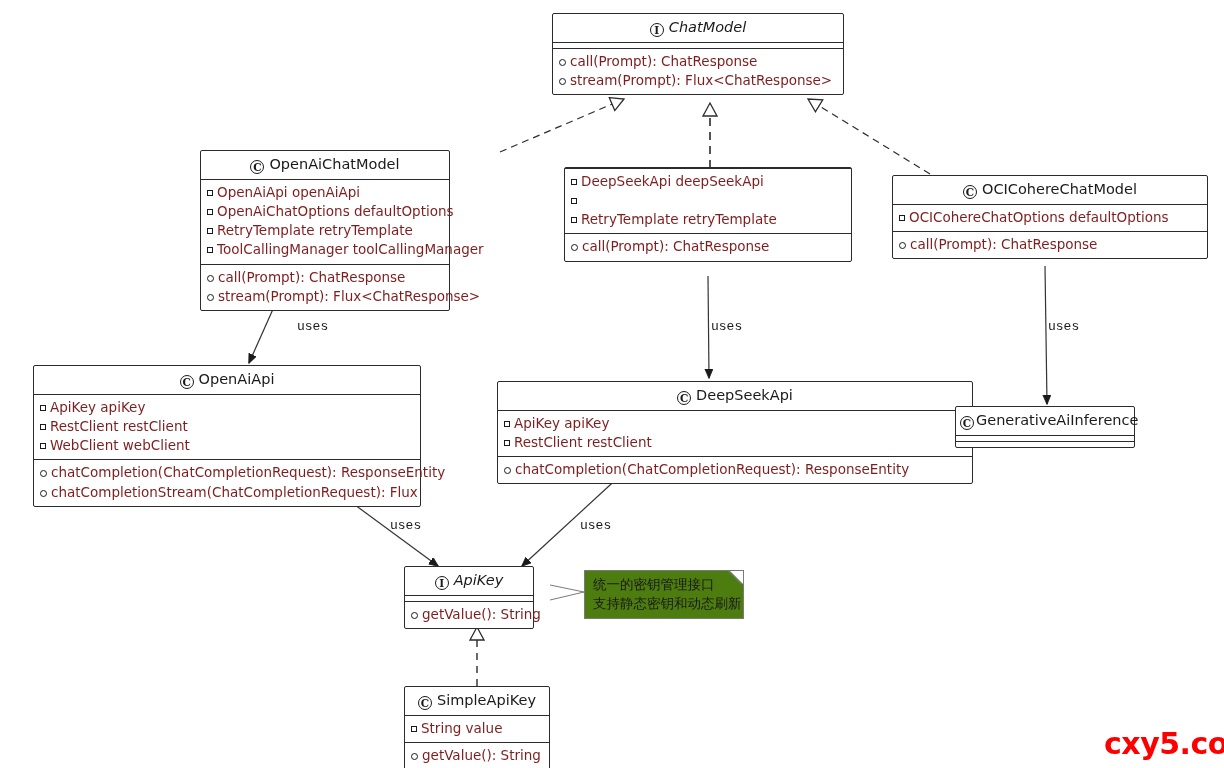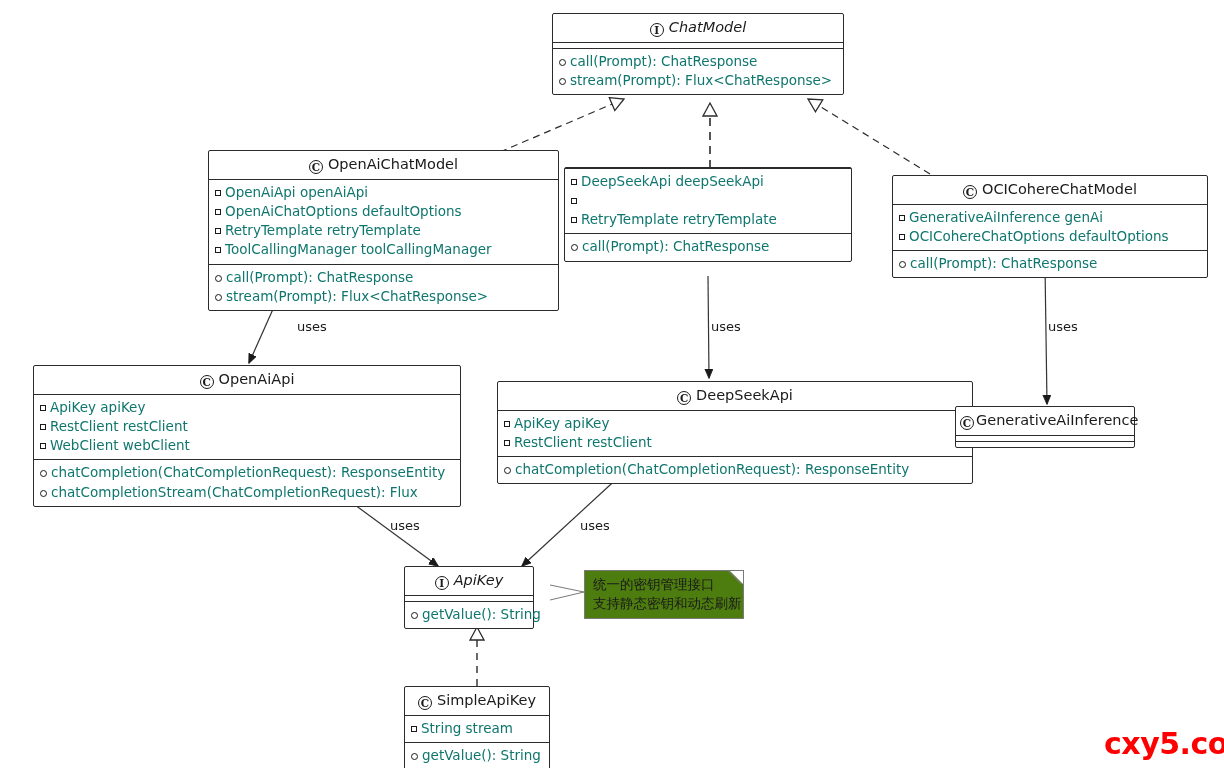--- a/index.html
+++ b/index.html
@@ -72,21 +72,21 @@
   }
   .uml-compartment {
     padding: 3px 6px 4px 6px;
   }
   .uml-compartment.empty {
     height: 5px;
     padding: 0;
   }
   .uml-row {
     font-size: 13.5px;
-    color: #0f766e;
+    color: #7f1d1d;
     white-space: nowrap;
     line-height: 1.42;
     display: block;
   }
   .marker-field {
     display: inline-block;
     width: 6px;
     height: 6px;
     border: 1.2px solid #1a1a1a;
     box-sizing: border-box;
@@ -152,20 +152,21 @@
   }
 
   
   .edge-label {
     position: absolute;
     font-size: 13px;
     color: #1a1a1a;
     white-space: nowrap;
     z-index: 6;
     background: transparent;
+    font-family: Liberation Mono, monospace;
   }
 
   
   .watermark {
     position: absolute;
     font-family: "DejaVu Sans", "Liberation Sans", sans-serif;
     font-weight: bold;
     font-size: 30px;
     color: #fe0000;
     letter-spacing: -0.5px;
@@ -218,21 +219,21 @@
     </div>
     <div class="uml-sep"></div>
     <div class="uml-compartment empty"></div>
     <div class="uml-sep"></div>
     <div class="uml-compartment">
       <span class="uml-row"><span class="marker-method"></span><span>call(Prompt): ChatResponse</span></span>
       <span class="uml-row"><span class="marker-method"></span><span>stream(Prompt): Flux&lt;ChatResponse&gt;</span></span>
     </div>
   </div>
 
-  <div class="uml-class" style="left:208px; top:150px; width:351px;">
+  <div class="uml-class" style="left:200px; top:150px; width:250px;">
     <div class="uml-title">
       <span class="stereo">C</span><span class="cls-name">OpenAiChatModel</span>
     </div>
     <div class="uml-sep"></div>
     <div class="uml-compartment">
       <span class="uml-row"><span class="marker-field"></span><span>OpenAiApi openAiApi</span></span>
       <span class="uml-row"><span class="marker-field"></span><span>OpenAiChatOptions defaultOptions</span></span>
       <span class="uml-row"><span class="marker-field"></span><span>RetryTemplate retryTemplate</span></span>
       <span class="uml-row"><span class="marker-field"></span><span>ToolCallingManager toolCallingManager</span></span>
     </div>
@@ -255,30 +256,29 @@
       <span class="uml-row"><span class="marker-method"></span><span>call(Prompt): ChatResponse</span></span>
     </div>
   </div>
 
   <div class="uml-class" style="left:892px; top:175px; width:316px;">
     <div class="uml-title">
       <span class="stereo">C</span><span class="cls-name">OCICohereChatModel</span>
     </div>
     <div class="uml-sep"></div>
     <div class="uml-compartment">
-      <span class="uml-row"><span class="marker-field"></span><span>GenerativeAiInference genAi</span></span>
       <span class="uml-row"><span class="marker-field"></span><span>OCICohereChatOptions defaultOptions</span></span>
     </div>
     <div class="uml-sep"></div>
     <div class="uml-compartment">
       <span class="uml-row"><span class="marker-method"></span><span>call(Prompt): ChatResponse</span></span>
     </div>
   </div>
 
-  <div class="uml-class" style="left:33px; top:365px; width:428px;">
+  <div class="uml-class" style="left:33px; top:365px; width:388px;">
     <div class="uml-title">
       <span class="stereo">C</span><span class="cls-name">OpenAiApi</span>
     </div>
     <div class="uml-sep"></div>
     <div class="uml-compartment">
       <span class="uml-row"><span class="marker-field"></span><span>ApiKey apiKey</span></span>
       <span class="uml-row"><span class="marker-field"></span><span>RestClient restClient</span></span>
       <span class="uml-row"><span class="marker-field"></span><span>WebClient webClient</span></span>
     </div>
     <div class="uml-sep"></div>
@@ -324,21 +324,21 @@
       <span class="uml-row"><span class="marker-method"></span><span>getValue(): String</span></span>
     </div>
   </div>
 
   <div class="uml-class" style="left:404px; top:686px; width:146px;">
     <div class="uml-title">
       <span class="stereo">C</span><span class="cls-name">SimpleApiKey</span>
     </div>
     <div class="uml-sep"></div>
     <div class="uml-compartment">
-      <span class="uml-row"><span class="marker-field"></span><span>String stream</span></span>
+      <span class="uml-row"><span class="marker-field"></span><span>String value</span></span>
     </div>
     <div class="uml-sep"></div>
     <div class="uml-compartment">
       <span class="uml-row"><span class="marker-method"></span><span>getValue(): String</span></span>
     </div>
   </div>
 
   <div class="uml-note" style="left:584px; top:570px; width:160px;">
     <div class="fold"></div>
     <div class="fold-line"></div>

